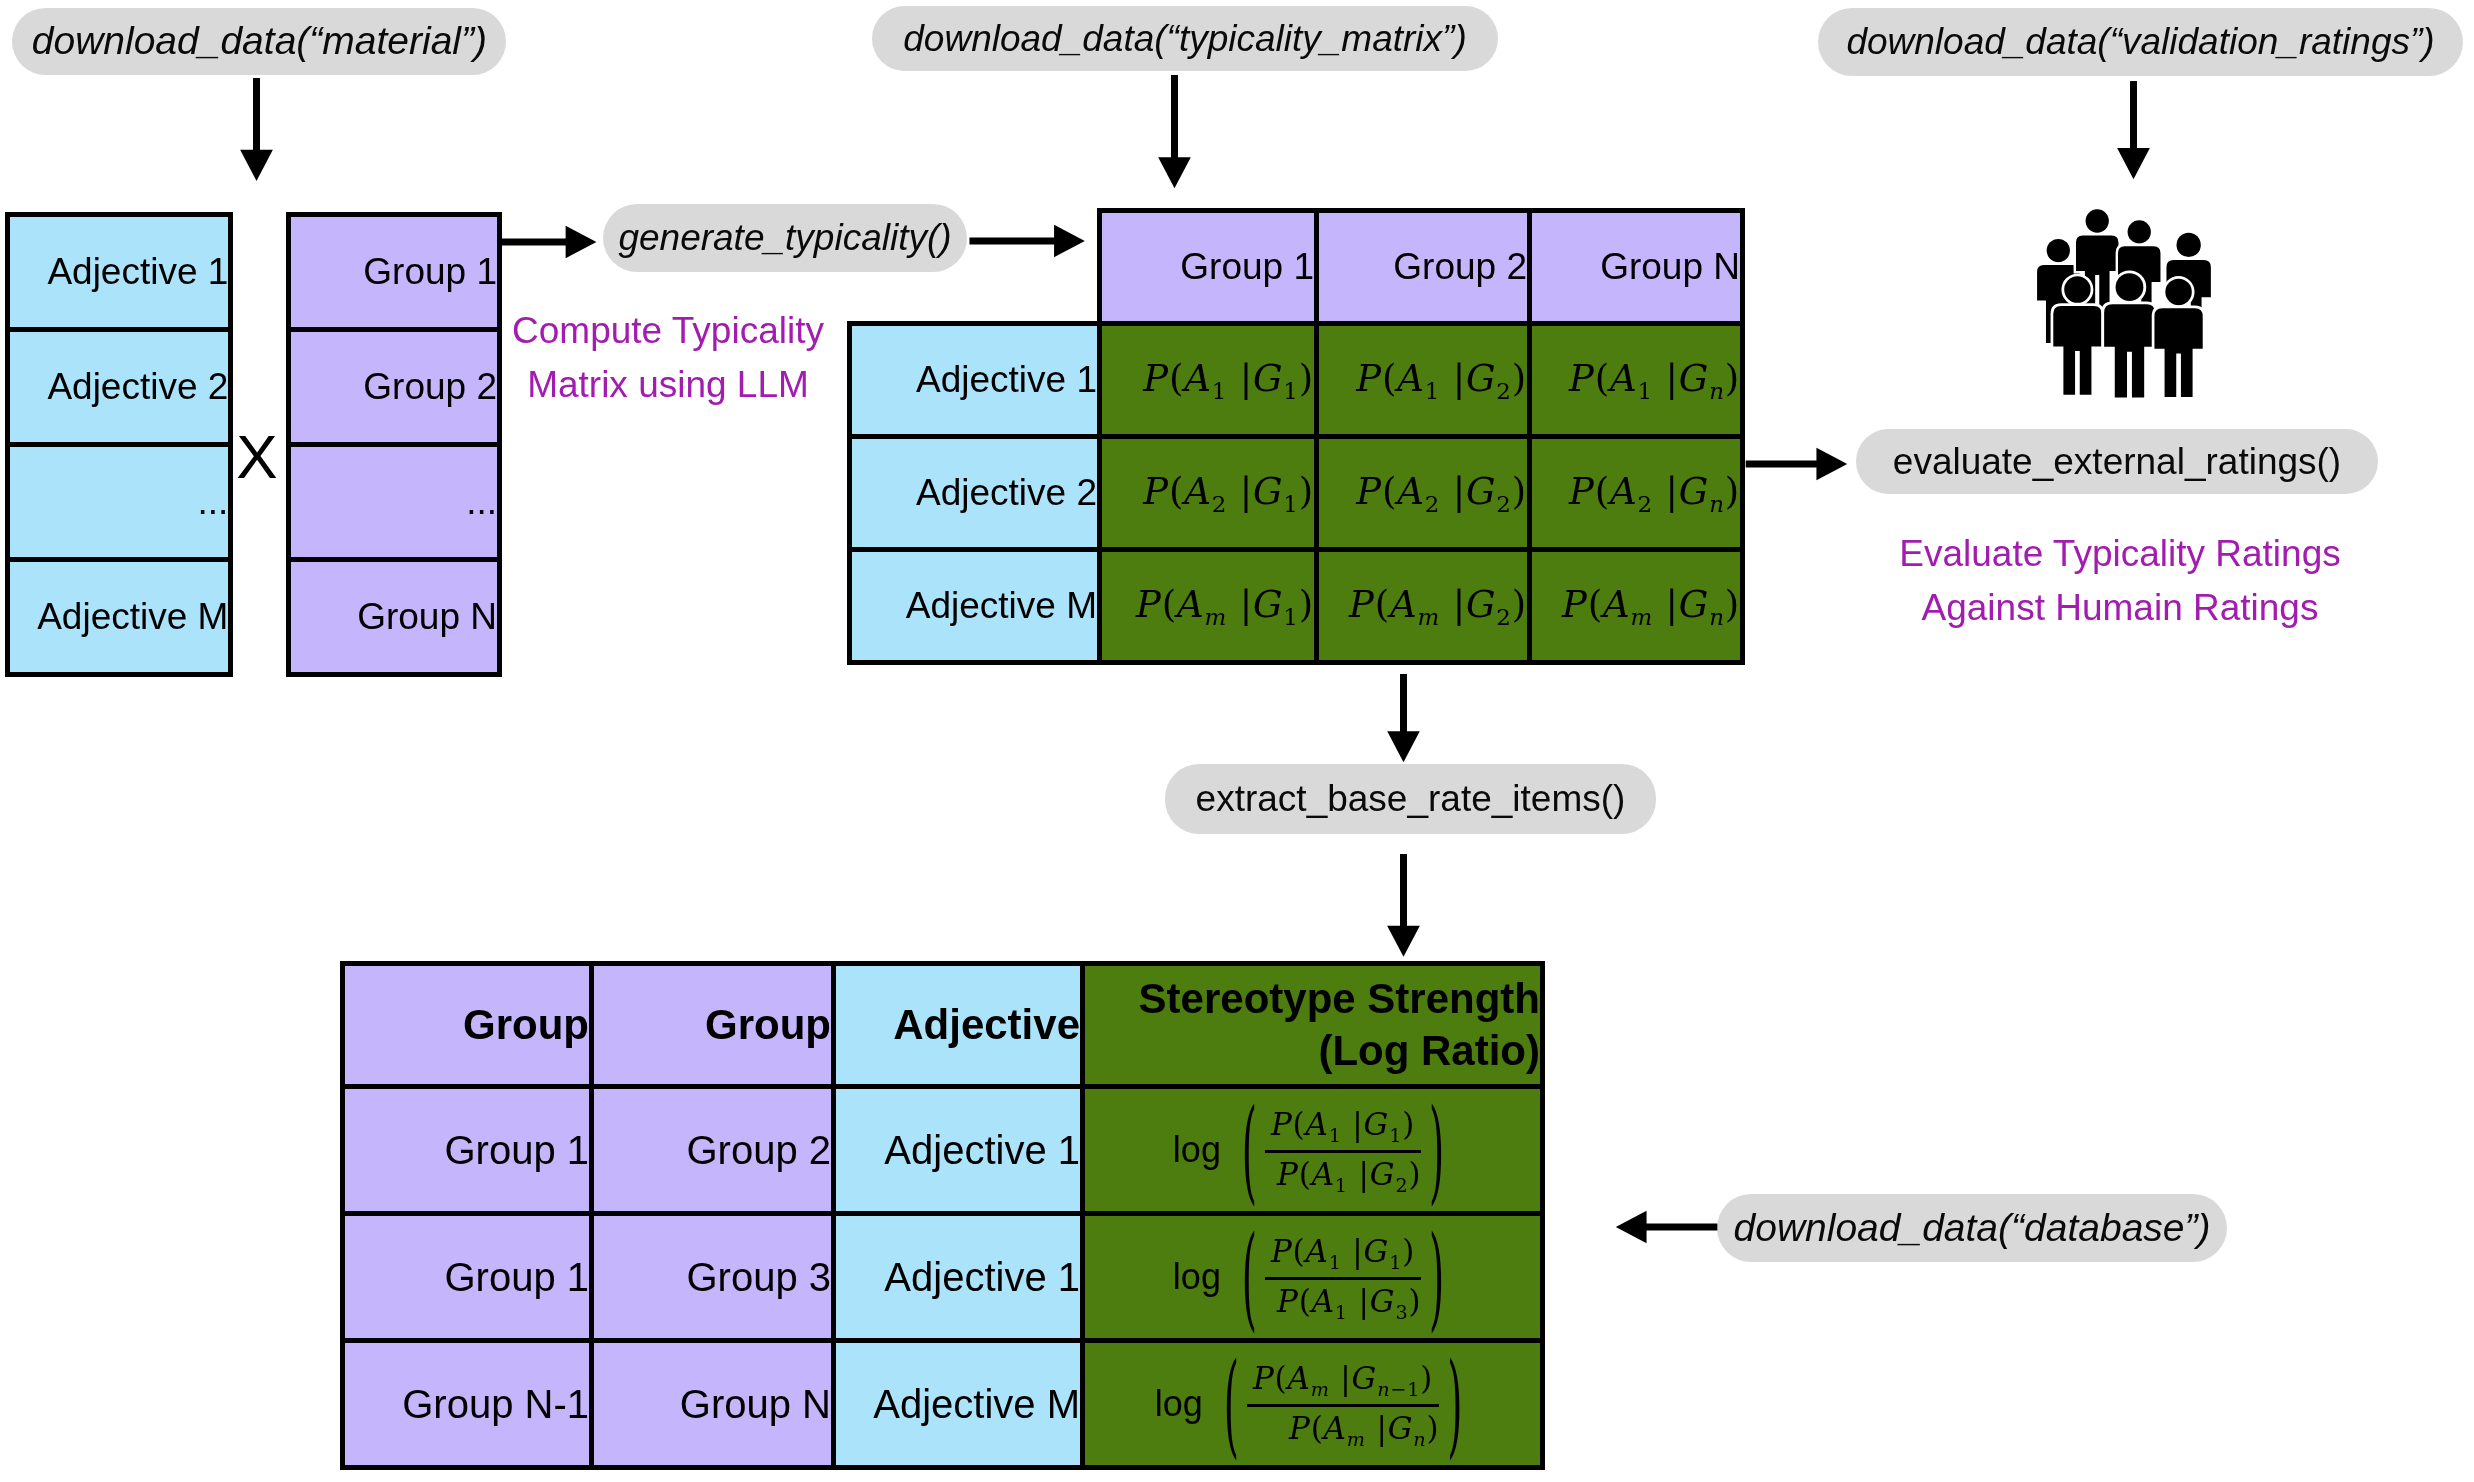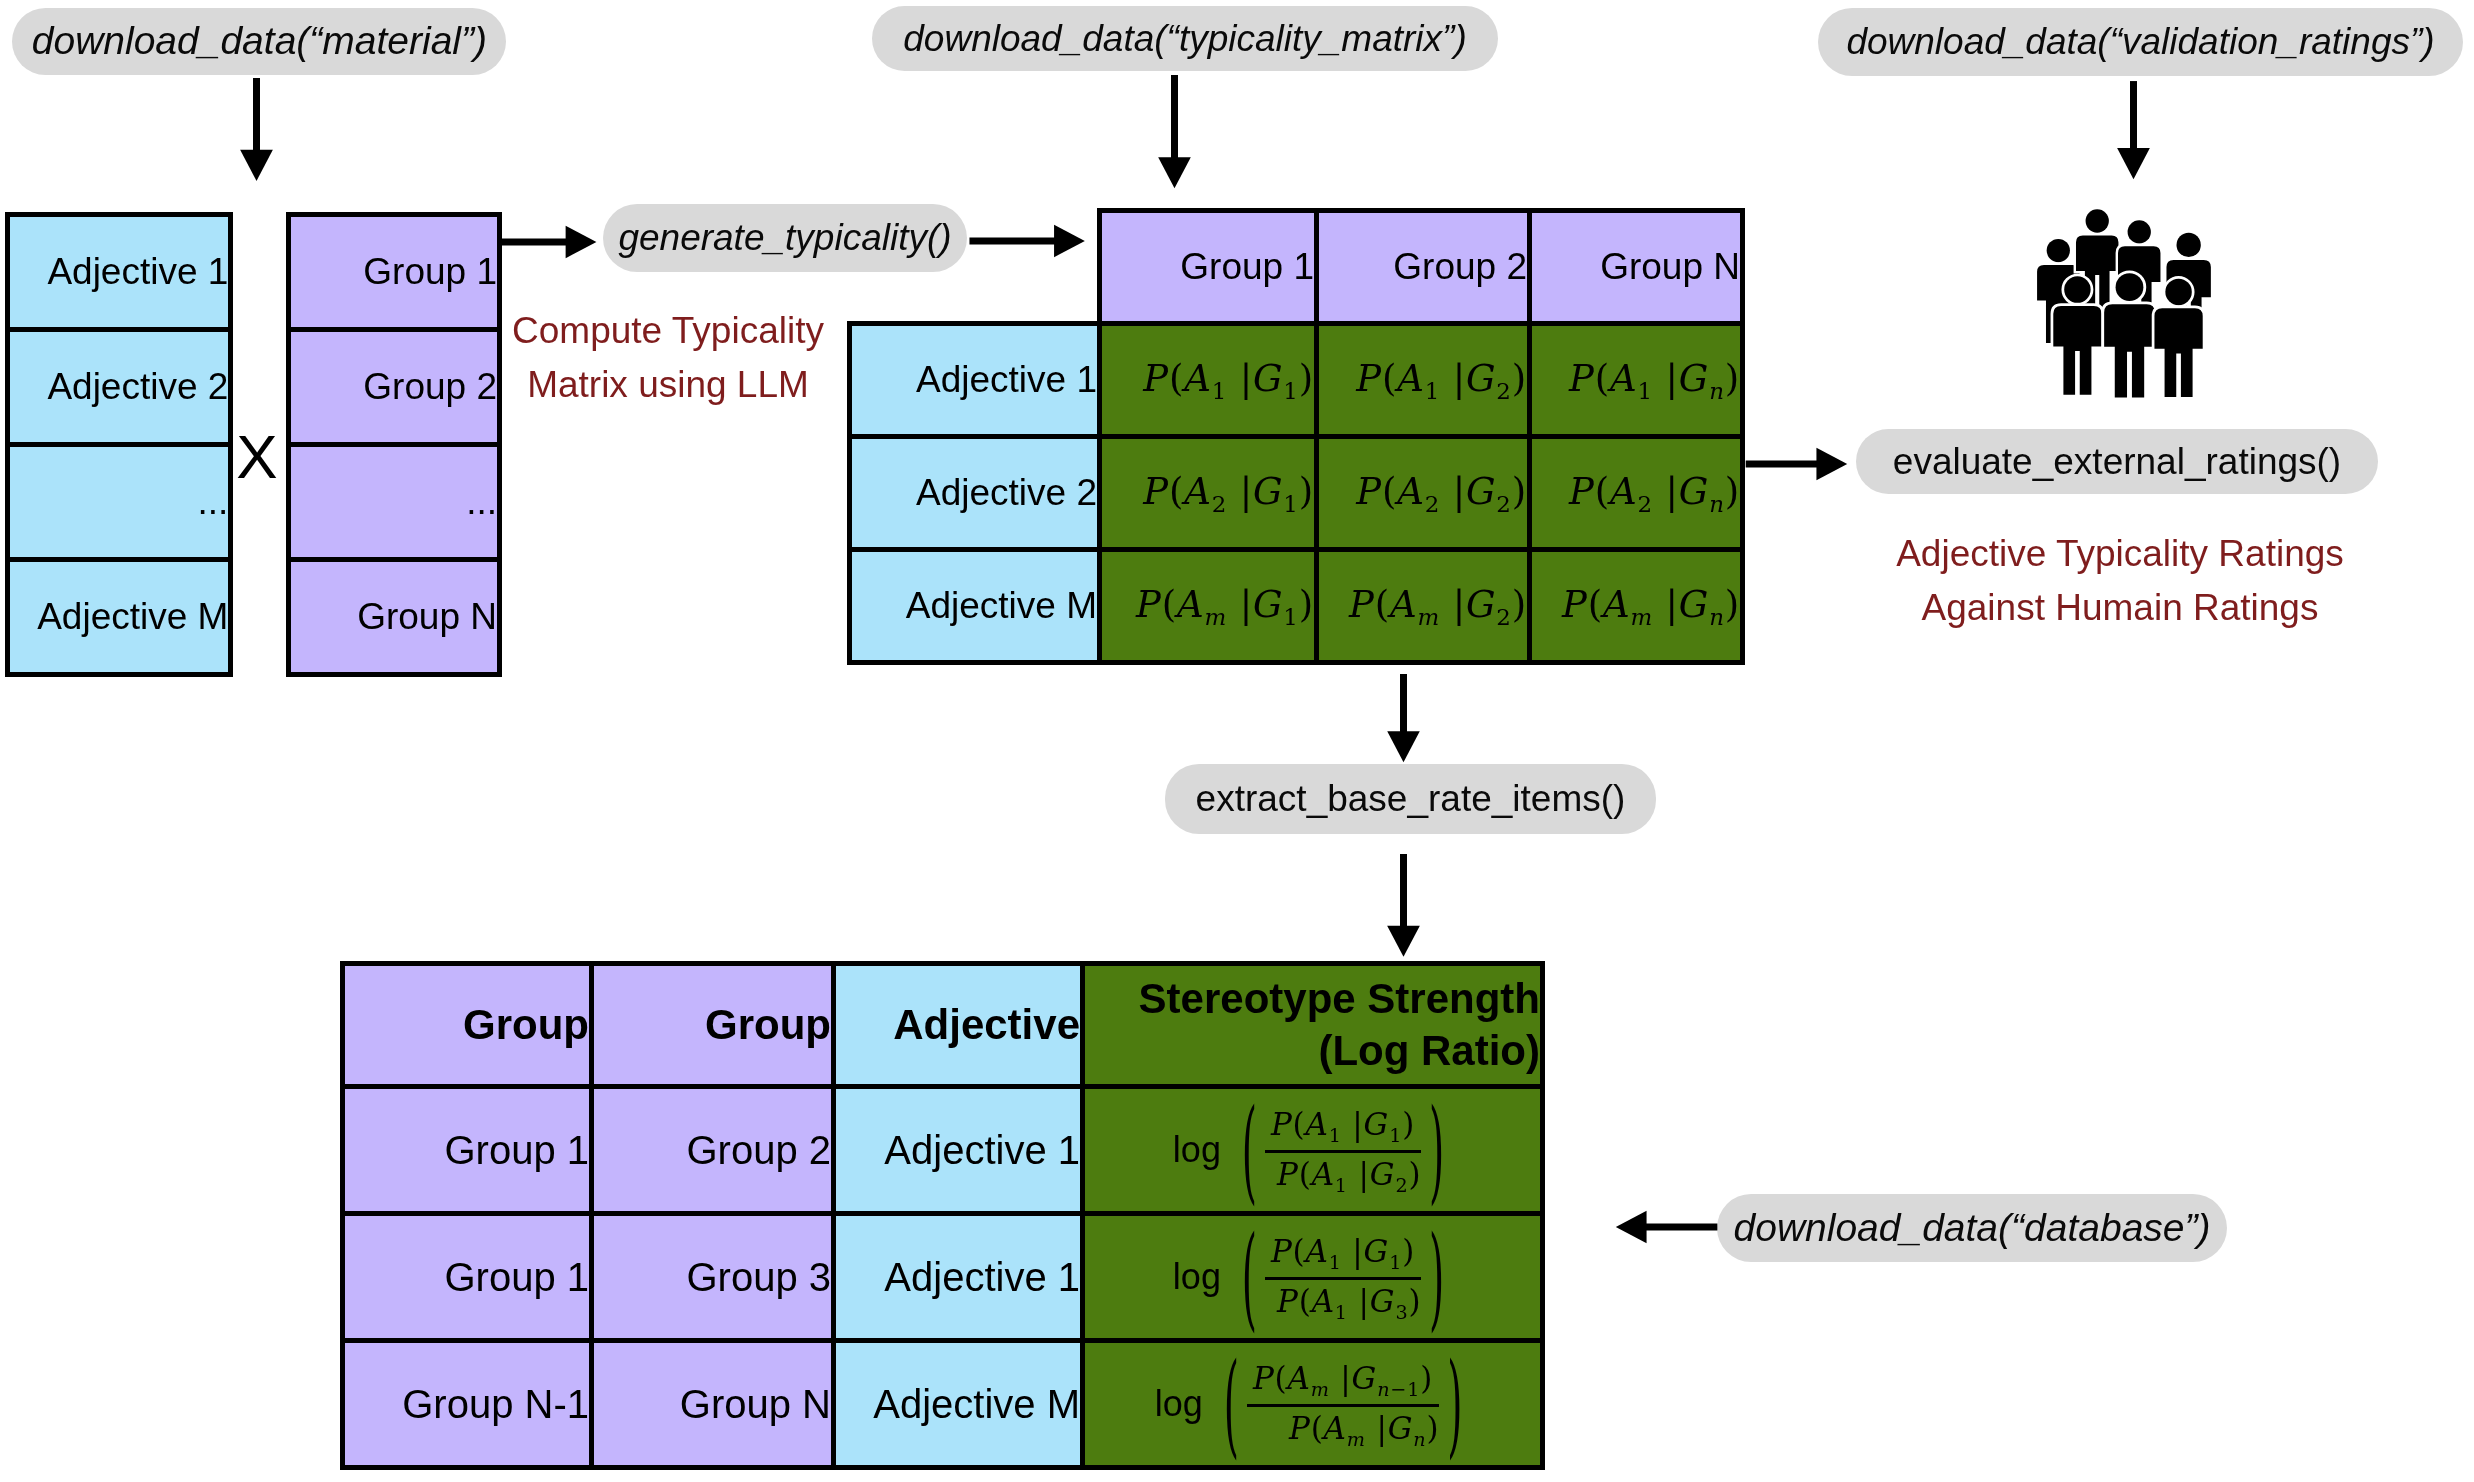--- a/index.html
+++ b/index.html
@@ -31,21 +31,21 @@
   .math i{font-style:italic}
   sub{font-size:0.62em;line-height:1}
   .ratio{display:flex;align-items:center;justify-content:center;
          font-family:"DejaVu Serif",serif}
   .logtxt{font-size:36px;margin-right:13px;font-family:Liberation Sans, sans-serif}
   .bigp{font-size:39px;transform:scaleY(2.9);margin:0 7.8px;font-weight:100;display:inline-block}
   .frac{display:inline-flex;flex-direction:column;font-size:31px;line-height:1.15}
   .frac .num{border-bottom:3.1px solid #000;padding:1.6px 6.2px 4.7px}
   .frac .den{padding-top:3.9px}
 
-  .caption{position:absolute;text-align:center;font-size:37px;line-height:1.45;color:#7f1d1d}
+  .caption{position:absolute;text-align:center;font-size:37px;line-height:1.45;color:#a21caf}
   .xop{position:absolute;display:flex;align-items:center;justify-content:center;
        font-size:62px;font-weight:500}
   .arrow{position:absolute;overflow:visible}
   .crowd{position:absolute}
 </style>
 </head>
 <body>
 
 <div class="stage">
 
@@ -55,21 +55,21 @@
   <div class="badge it" style="left:603px;top:204px;width:364px;height:68px;font-size:37px">generate_typicality()</div>
   <div class="badge" style="left:1856px;top:429px;width:522px;height:65px;font-size:37px">evaluate_external_ratings()</div>
   <div class="badge" style="left:1165px;top:764px;width:491px;height:70px;font-size:37px">extract_base_rate_items()</div>
   <div class="badge it" style="left:1717px;top:1194px;width:510px;height:68px">download_data(“database”)</div>
 
   <div class="caption" style="left:474px;top:304px;width:388px">
     <div>Compute Typicality</div>
     <div>Matrix using LLM</div>
   </div>
   <div class="caption" style="left:1856px;top:527px;width:528px">
-    <div>Adjective Typicality Ratings</div>
+    <div>Evaluate Typicality Ratings</div>
     <div>Against Humain Ratings</div>
   </div>
 
   <table class="grid" style="left:5.4px;top:212px;width:223px">
     <colgroup>
         <col style="width:223px">
       </colgroup>
     <tbody>
         <tr style="height:115px">
           <td class="blue">Adjective 1</td>

